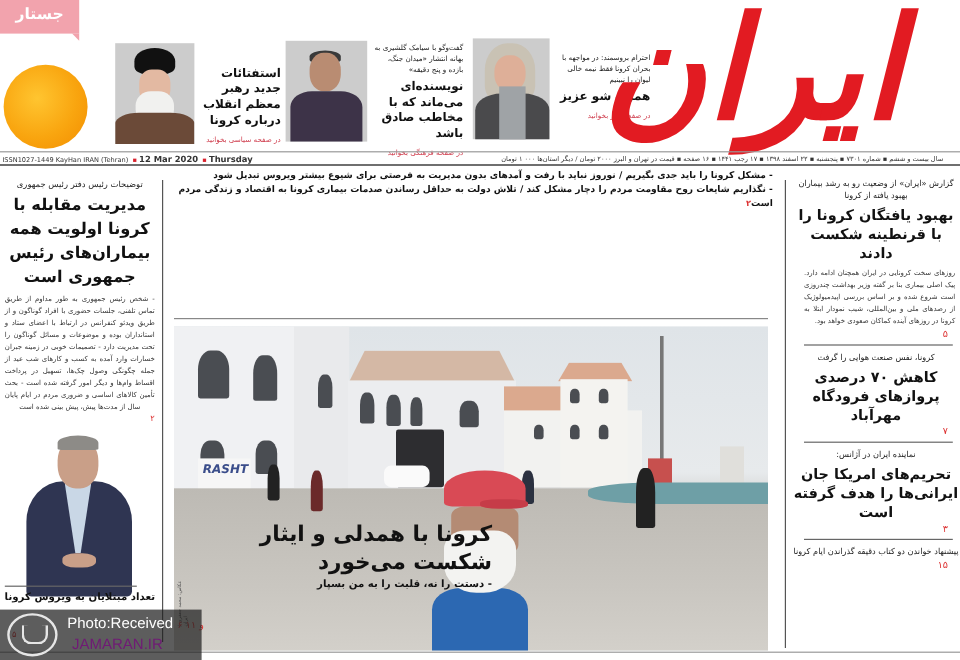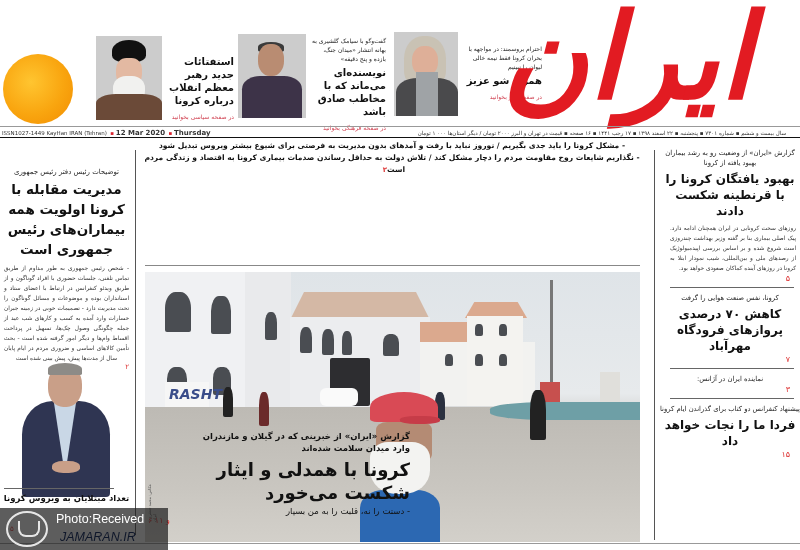--- a/index.html
+++ b/index.html
@@ -45,40 +45,40 @@
   .dateline { position: absolute; left: 0; top: 126px; width: 800px; height: 12px; font-size: 5.5px; line-height: 12px; color: #333;
               border-top: 1px solid #999; border-bottom: 1.5px solid #111; }
   .dateline .en { position: absolute; left: 2px; top: 0; direction: ltr; }
   .dateline .en b { font-size: 7px; }
   .dateline .fa { position: absolute; right: 14px; top: 0; direction: rtl; }
   .dateline .dot { color: #d9232e; }
 
   
   .leftcol { position: absolute; left: 0; top: 145px; width: 133px; height: 405px; direction: rtl; text-align: center; }
   .vrule-left { position: absolute; left: 135px; top: 150px; width: 1px; height: 385px; background: #555; }
-  .leftcol .kicker { font-size: 7px; margin-top: 23px; color: #222; }
+  .leftcol .kicker { font-size: 7px; margin-top: 5px; color: #222; }
   .leftcol .headline { font-size: 13.5px; font-weight: bold; line-height: 20px; margin-top: 3px; }
   .leftcol .body { font-size: 5.8px; line-height: 10px; color: #333; margin: 4px 4px 0 4px; text-align: justify; text-align-last: center; }
   .leftcol .pg { text-align: right; color: #d33; font-size: 7px; margin-right: 4px; }
   .person { position: absolute; left: 16px; top: 220px; width: 102px; height: 130px; }
   .person .head { position: absolute; left: 32px; top: 0; width: 34px; height: 42px; background: #c99f88; border-radius: 45%; }
   .person .hair { position: absolute; left: 32px; top: -2px; width: 34px; height: 12px; background: #8d8b87; border-radius: 50% 50% 10% 10%; }
   .person .suit { position: absolute; left: 6px; top: 36px; width: 88px; height: 96px; background: #2f3552; border-radius: 35% 35% 4px 4px; }
   .person .shirt { position: absolute; left: 38px; top: 38px; width: 22px; height: 58px; background: #c9d7e6; clip-path: polygon(0 0, 100% 0, 60% 100%, 40% 100%); }
   .person .hands { position: absolute; left: 36px; top: 96px; width: 28px; height: 12px; background: #c99f88; border-radius: 40%; }
   .leftcol .hr { position: absolute; left: 4px; width: 110px; height: 1px; background: #666; }
   .leftcol .bottom-head { position: absolute; left: 0; top: 347px; width: 133px; font-size: 8.5px; font-weight: bold; line-height: 12px; text-align: center; }
   .leftcol .bottom-sub { position: absolute; left: 0; top: 360px; width: 133px; font-size: 8.5px; font-weight: bold; line-height: 12px; text-align: center; }
   .leftcol .pg5 { position: absolute; left: 10px; top: 380px; color: #d33; font-size: 7px; }
 
   
   .center { position: absolute; left: 140px; top: 140px; width: 510px; }
   .center .kicker { font-size: 10.5px; font-weight: bold; text-align: center; direction: rtl; margin-top: 7px; color: #111; }
   .center .main-head { font-size: 34px; font-weight: 900; text-align: center; direction: rtl; line-height: 46px; margin-top: 2px; letter-spacing: -0.5px; }
-  .center .deck { font-size: 7.6px; font-weight: bold; line-height: 12px; direction: rtl; text-align: center; padding-right: 6px; color: #111; }
+  .center .deck { font-size: 7.6px; font-weight: bold; line-height: 12px; direction: rtl; text-align: right; padding-right: 6px; color: #111; }
   .center .pg2 { color: #d33; font-size: 7px; margin-left: 4px; }
   .center-rule { position: absolute; left: 145px; top: 265px; width: 495px; height: 1px; background: #888; }
 
   .mainphoto { position: absolute; left: 145px; top: 272px; width: 495px; height: 270px; overflow: hidden;
                background: linear-gradient(#dfe4e8 0%, #e7eaec 45%, #cfcfcd 55%, #bebdb9 100%); }
   .bldg { position: absolute; background: #ecedef; }
   .roof { position: absolute; background: #dba98e; }
   .win { position: absolute; background: #4a4d52; border-radius: 40% 40% 2px 2px; }
   .plaza { position: absolute; left: 0; top: 135px; width: 495px; height: 135px; background: linear-gradient(#bdbab4, #c9c6c0 60%, #d3d0ca); }
   .water { position: absolute; left: 345px; top: 130px; width: 150px; height: 18px; background: #6e9fa6; border-radius: 40% 0 0 40%; }
@@ -86,46 +86,47 @@
   .man .cap { position: absolute; left: 0; top: 0; width: 68px; height: 30px; background: #d94a55; border-radius: 50% 50% 10% 10%; }
   .man .brim { position: absolute; left: 30px; top: 24px; width: 40px; height: 8px; background: #c63c48; border-radius: 40%; }
   .man .face { position: absolute; left: 6px; top: 30px; width: 56px; height: 40px; background: #b48b74; border-radius: 20%; }
   .man .mask { position: absolute; left: 0; top: 50px; width: 60px; height: 52px; background: #f3f3f1; border-radius: 30% 30% 45% 45%; }
   .man .jacket { position: absolute; left: -10px; top: 98px; width: 80px; height: 60px; background: #2c68b2; border-radius: 30% 30% 0 0; }
   .walker { position: absolute; width: 10px; background: #222; border-radius: 40% 40% 2px 2px; }
 
   .photo-text { position: absolute; left: 185px; top: 430px; width: 225px; direction: rtl; text-align: right; color: #111; }
   .photo-text .kicker { font-size: 8.5px; font-weight: bold; line-height: 12px; }
   .photo-text .head { font-size: 18px; font-weight: 900; line-height: 23px; margin-top: 4px; }
-  .photo-text .sub { font-size: 8.5px; font-weight: normal; margin-top: 2px; }
+  .photo-text .sub { font-size: 8.5px; font-weight: bold; margin-top: 2px; }
   .photo-pages { position: absolute; left: 148px; top: 516px; font-size: 8px; color: #d33; letter-spacing: 3px; }
   .photo-credit { position: absolute; left: 147px; top: 482px; width: 8px; height: 40px; font-size: 4px; color: #555; writing-mode: vertical-rl; transform: rotate(180deg); }
 
   
   .vrule-right { position: absolute; left: 654px; top: 150px; width: 1px; height: 390px; background: #555; }
   .rightcol { position: absolute; left: 660px; top: 148px; width: 140px; direction: rtl; text-align: center; }
   .rightcol .kicker { font-size: 6.8px; line-height: 10px; color: #222; }
   .rightcol .head { font-size: 12px; font-weight: bold; line-height: 16px; margin-top: 3px; }
   .rightcol .body { font-size: 5.8px; line-height: 10px; color: #333; text-align: justify; text-align-last: right; margin: 4px 4px 0 10px; }
   .rightcol .pg { text-align: right; color: #d33; font-size: 8px; padding-right: 10px; line-height: 12px; }
   .rightcol .hr { height: 1px; background: #666; margin: 2px 6px 5px 10px; }
 
   .bottom-rule { position: absolute; left: 0; top: 543px; width: 800px; height: 1px; background: #999; }
 
   
   .watermark { position: absolute; left: 0; top: 508px; width: 168px; height: 42px; background: rgba(30,30,30,0.72); }
   .watermark .emblem { position: absolute; left: 6px; top: 3px; width: 42px; height: 36px; border: 2px solid #fff; border-radius: 50%; opacity: 0.85; }
   .watermark .emblem:after { content: ""; position: absolute; left: 10px; top: 8px; width: 18px; height: 14px; border: 2px solid #fff; border-top: none; border-radius: 0 0 8px 8px; }
   .watermark .line1 { position: absolute; left: 56px; top: 4px; color: #fff; font-size: 12.5px; font-family: "Liberation Sans", sans-serif; }
-  .watermark .line2 { position: absolute; left: 60px; top: 22px; color: #0f172a; font-size: 12.5px; font-family: "Liberation Sans", sans-serif; font-style: italic; }
+  .watermark .line2 { position: absolute; left: 60px; top: 22px; color: #701a75; font-size: 12.5px; font-family: "Liberation Sans", sans-serif; }
 </style>
 </head>
 <body>
 
 <div class="masthead">
+  <div class="jostar-tag">جستار</div>
   <div class="sun"></div>
 
   <div class="teaser" style="left:96px; width:140px;">
     <div class="photo portrait-leader" style="left:0; width:66px;">
       <div class="turban"></div>
         <div class="face"></div>
         <div class="beard"></div>
         <div class="robe"></div>
     </div>
     <div class="text" style="left:70px; width:68px; top:22px;">
@@ -212,21 +213,21 @@
   <div class="roof" style="left:145px; top:20px; width:140px; height:28px; background:#d4b8a5; clip-path: polygon(10% 0, 90% 0, 100% 100%, 0 100%);"></div>
   <div class="bldg" style="left:145px; top:45px; width:140px; height:90px;"></div>
   <div class="win" style="left:155px; top:55px; width:12px; height:26px;"></div>
   <div class="win" style="left:177px; top:57px; width:12px; height:26px;"></div>
   <div class="win" style="left:197px; top:59px; width:10px; height:24px;"></div>
   <div class="win" style="left:238px; top:62px; width:16px; height:22px;"></div>
   <div class="bldg" style="left:185px; top:86px; width:40px; height:48px; background:#2d2d30; border-radius:2px;"></div>
   <div class="bldg" style="left:175px; top:116px; width:38px; height:18px; background:#fafafa; border-radius:6px;"></div>
 
   <div class="bldg" style="left:20px; top:110px; width:44px; height:25px; background:#f6f6f6;">
-    <span style="position:absolute; left:4px; top:4px; font-size:14px; font-style:italic; color:#3a4d8a; font-weight:bold;">RASHT</span>
+    <span style="position:absolute; left:4px; top:4px; font-size:10px; font-style:italic; color:#3a4d8a; font-weight:bold;">RASHT</span>
   </div>
 
   <div class="roof" style="left:275px; top:50px; width:55px; height:22px;"></div>
   <div class="roof" style="left:320px; top:30px; width:62px; height:16px; clip-path: polygon(15% 0, 85% 0, 100% 100%, 0 100%);"></div>
   <div class="bldg" style="left:275px; top:70px; width:115px; height:64px; background:#f2f2f0;"></div>
   <div class="bldg" style="left:322px; top:44px; width:56px; height:90px; background:#f4f3f0;"></div>
   <div class="win" style="left:330px; top:52px; width:8px; height:12px;"></div>
   <div class="win" style="left:354px; top:52px; width:8px; height:12px;"></div>
   <div class="win" style="left:300px; top:82px; width:8px; height:12px;"></div>
   <div class="win" style="left:330px; top:82px; width:8px; height:12px;"></div>
@@ -246,21 +247,20 @@
     <div class="jacket"></div>
       <div class="face"></div>
       <div class="mask"></div>
       <div class="cap"></div>
       <div class="brim"></div>
   </div>
 </div>
 
 <div class="photo-credit">عکاس: محمد جعفری / ایران</div>
 <div class="photo-text">
-  <div class="kicker">گزارش «ایران» از خبرینی که در گیلان و مازندران وارد میدان سلامت شده‌اند</div>
   <div class="head">کرونا با همدلی و ایثار شکست می‌خورد</div>
   <div class="sub">- دستت را نه، قلبت را به من بسپار</div>
 </div>
 <div class="photo-pages">۶ و ۱۱</div>
 
 <div class="vrule-right"></div>
 <div class="rightcol">
   <div>
     <div class="kicker">گزارش «ایران» از وضعیت رو به رشد بیماران بهبود یافته از کرونا</div>
     <div class="head">بهبود یافتگان کرونا را با قرنطینه شکست دادند</div>
@@ -269,26 +269,26 @@
   </div>
   <div class="hr"></div>
   <div>
     <div class="kicker">کرونا، نفس صنعت هوایی را گرفت</div>
     <div class="head">کاهش ۷۰ درصدی پروازهای فرودگاه مهرآباد</div>
     <div class="pg">۷</div>
   </div>
   <div class="hr"></div>
   <div>
     <div class="kicker">نماینده ایران در آژانس:</div>
+    <div class="head">تحریم‌های امریکا جان ایرانی‌ها را هدف گرفته است</div>
     <div class="pg">۳</div>
   </div>
   <div class="hr"></div>
   <div>
-    <div class="kicker">پیشنهاد کنفرانس دو کتاب برای گذراندن ایام کرونا</div>
-    <div class="head">فردا ما را نجات خواهد داد</div>
+    <div class="kicker">پیشنهاد خواندن دو کتاب دقیقه گذراندن ایام کرونا</div>
     <div class="pg">۱۵</div>
   </div>
 </div>
 
 <div class="bottom-rule"></div>
 
 <div class="watermark">
   <div class="emblem"></div>
   <div class="line1">Photo:Received</div>
   <div class="line2">JAMARAN.IR</div>

